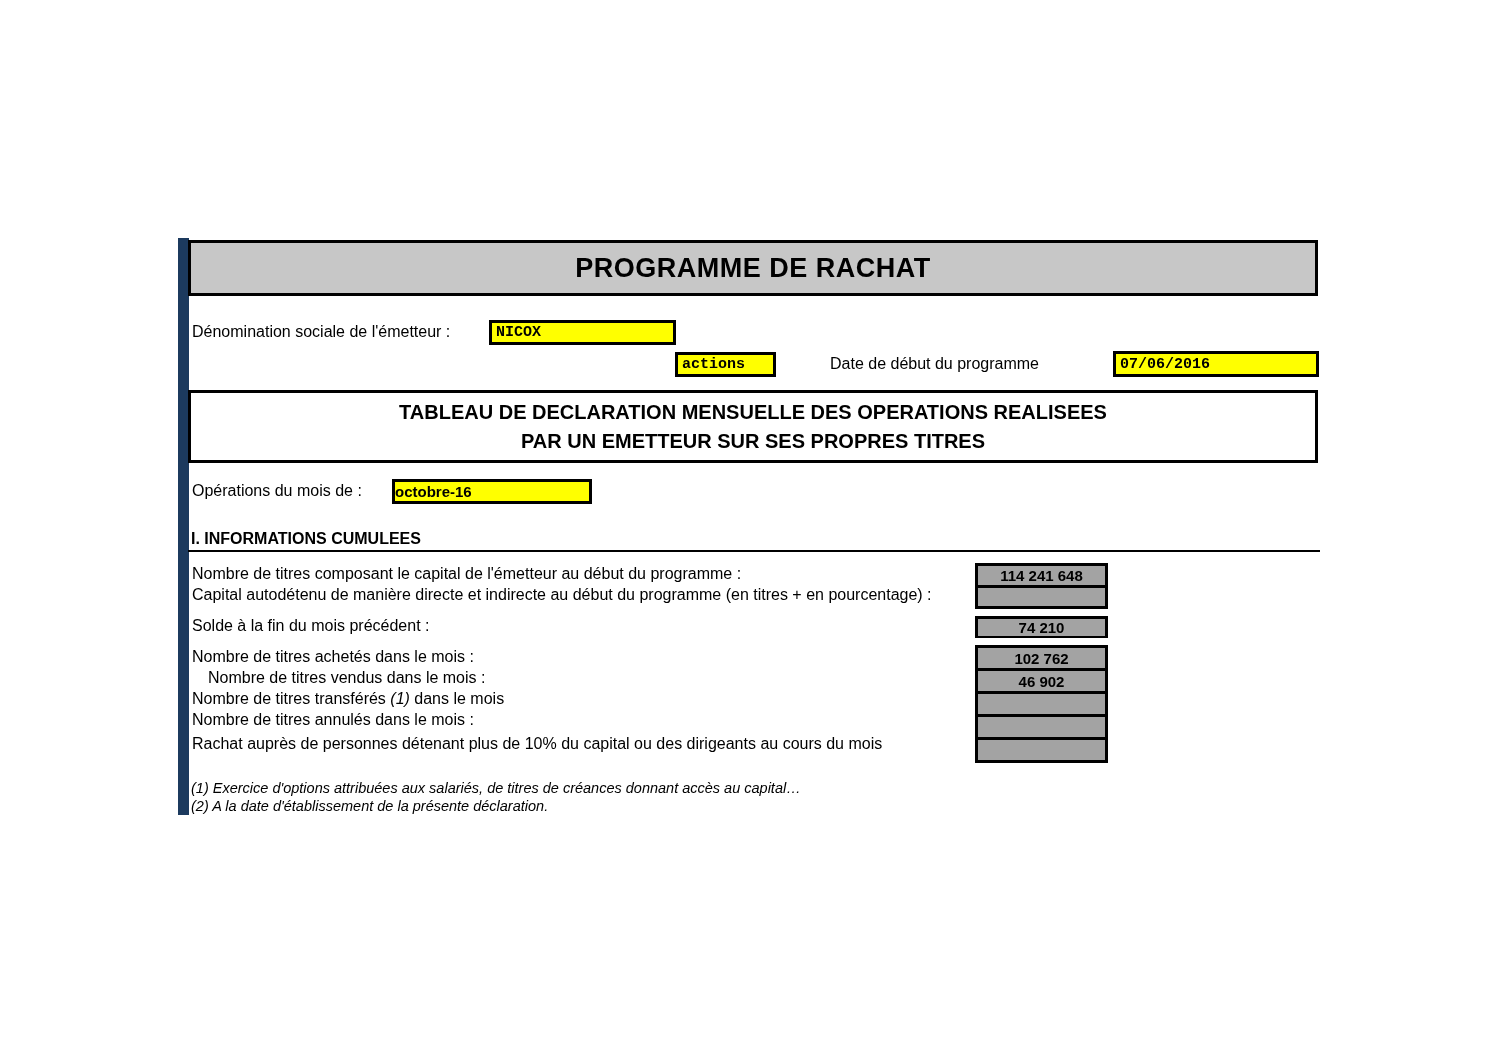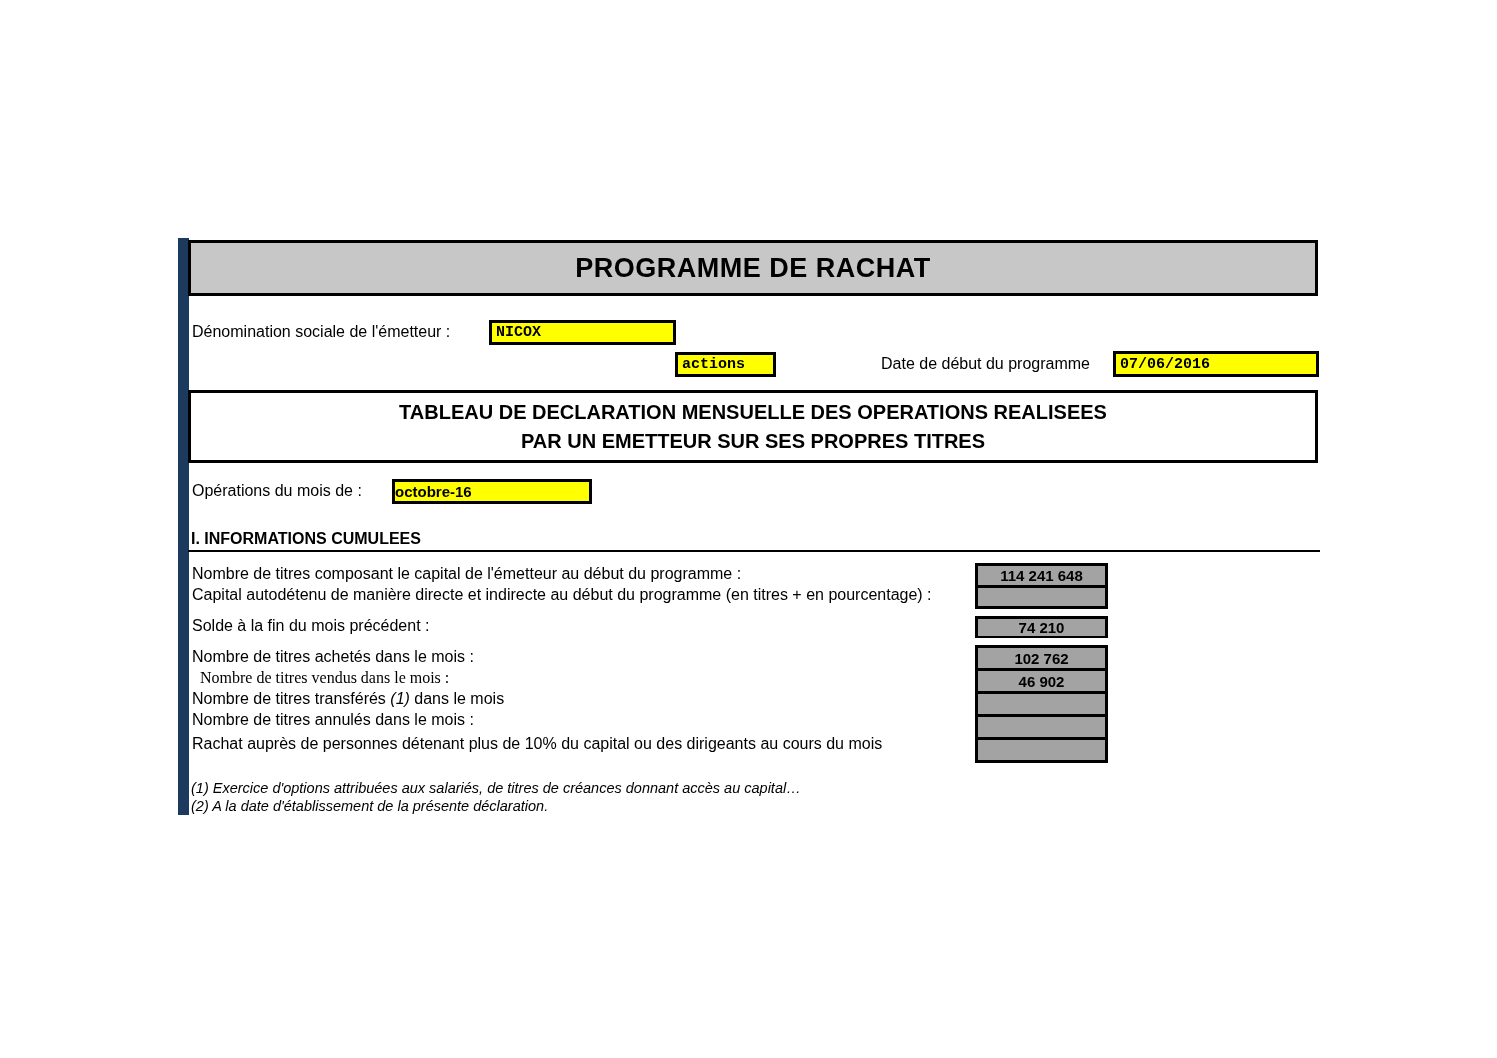--- a/index.html
+++ b/index.html
@@ -100,21 +100,21 @@
   </div>
 
   <div class="lbl" style="left:192px; top:323px;">Dénomination sociale de l'émetteur :</div>
   <div class="ybox left-al" style="left:489px; top:320px; width:187px; height:25px;">
     <span>NICOX</span>
   </div>
 
   <div class="ybox left-al" style="left:675px; top:352px; width:101px; height:25px;">
     <span>actions</span>
   </div>
-  <div class="lbl" style="left:881px; top:355px;text-align:center;">Date de début du programme</div>
+  <div class="lbl" style="left:830px; top:355px;text-align:center;">Date de début du programme</div>
   <div class="ybox left-al" style="left:1113px; top:351px; width:206px; height:26px;">
     <span>07/06/2016</span>
   </div>
 
   <div class="tableau-box">
     <div>TABLEAU DE DECLARATION MENSUELLE DES OPERATIONS REALISEES</div>
     <div>PAR UN EMETTEUR SUR SES PROPRES TITRES</div>
   </div>
 
   <div class="lbl" style="left:192px; top:482px;">Opérations du mois de :</div>
@@ -122,21 +122,21 @@
     <span>octobre-16</span>
   </div>
 
   <div class="section-heading">I. INFORMATIONS CUMULEES</div>
   <div class="hrule"></div>
 
   <div class="lbl" style="left:192px; top:565px;">Nombre de titres composant le capital de l'émetteur au début du programme :</div>
   <div class="lbl" style="left:192px; top:586px;">Capital autodétenu de manière directe et indirecte au début du programme (en titres + en pourcentage) :</div>
   <div class="lbl" style="left:192px; top:617px;">Solde à la fin du mois précédent :</div>
   <div class="lbl" style="left:192px; top:648px;">Nombre de titres achetés dans le mois :</div>
-  <div class="lbl" style="left:200px; top:669px;font-family:Liberation Serif, serif;">Nombre de titres vendus dans le mois :</div>
+  <div class="lbl" style="left:208px; top:669px;">Nombre de titres vendus dans le mois :</div>
   <div class="lbl" style="left:192px; top:690px;">
     <span>Nombre de titres transférés </span><span class="italic-ref">(1)</span><span> dans le mois</span>
   </div>
   <div class="lbl" style="left:192px; top:711px;">Nombre de titres annulés dans le mois :</div>
   <div class="lbl" style="left:192px; top:735px;">Rachat auprès de personnes détenant plus de 10% du capital ou des dirigeants au cours du mois</div>
 
   <div class="valcol" style="top:563px; height:46px;">
     <div class="valcell">
       <span>114 241 648</span>
     </div>

